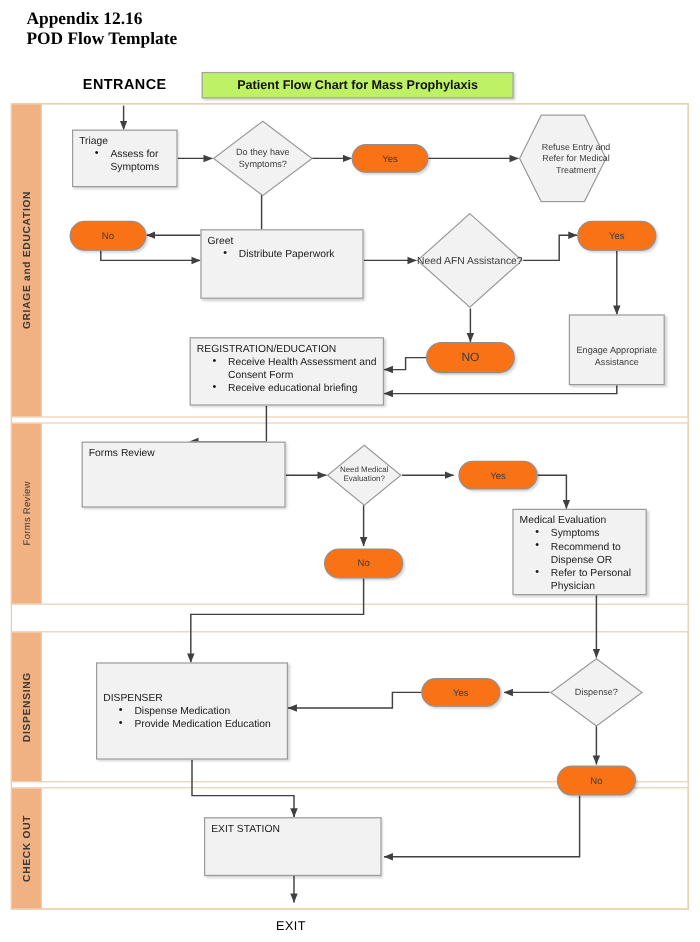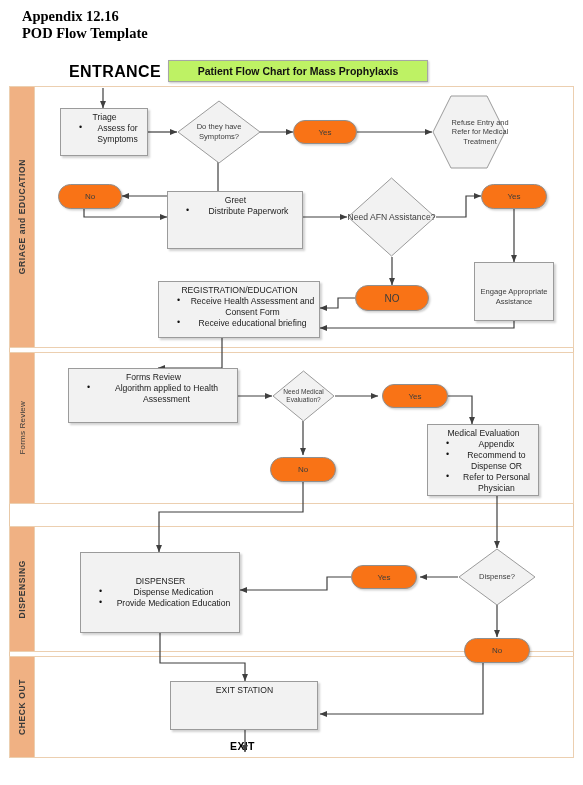--- a/index.html
+++ b/index.html
@@ -10,25 +10,25 @@
   }
   
   #doc-title{
     position:absolute;left:22px;top:8px;
     font-family:"Liberation Serif", serif;
     font-weight:bold;font-size:14.5px;line-height:17px;
     color:#000;white-space:pre;
   }
   #entrance-label{
     position:absolute;left:69px;top:63px;
-    font-weight:bold;font-size:16px;letter-spacing:.4px;color:#000;
+    font-weight:bold;font-size:12px;letter-spacing:.4px;color:#000;
   }
   #exit-label{
-    position:absolute;left:230px;top:740px;
-    font-weight:bold;font-size:10.5px;letter-spacing:.4px;color:#000;
+    position:absolute;left:230px;top:766px;
+    font-weight:normal;font-size:10.5px;letter-spacing:.4px;color:#000;
   }
   #banner{
     position:absolute;left:168px;top:60px;width:258px;height:20px;
     background:#bef264;border:1px solid #a6a6a6;
     box-shadow:1px 1px 2px rgba(0,0,0,.22);
     display:flex;align-items:center;justify-content:center;
     font-weight:bold;font-size:10.5px;color:#111;
   }
   
   #chart-frame{
@@ -43,21 +43,21 @@
     background:#f0b183;border-right:1px solid #eccfb0;
     display:flex;align-items:center;justify-content:center;overflow:hidden;
   }
   .lane-hdr span{
     writing-mode:vertical-rl;transform:rotate(180deg);
     font-size:8.5px;font-weight:bold;letter-spacing:.6px;
     color:#3a3a3a;white-space:nowrap;
   }
   .lane-hdr.thin span{font-weight:normal;font-size:8px;letter-spacing:.2px;}
   
-  .node{position:absolute;box-sizing:border-box;text-align:center;}
+  .node{position:absolute;box-sizing:border-box;}
   .proc{
     background:#f2f2f2;border:1px solid #9b9b9b;
     box-shadow:1.5px 1.5px 2px rgba(0,0,0,.18);
   }
   .proc .title{display:block;font-size:8.6px;line-height:11px;}
   .proc ul{margin:0;padding:0 0 0 13px;list-style:none;}
   .proc li{position:relative;font-size:8.6px;line-height:11px;padding-left:13px;}
   .proc li:before{
     content:"\2022";position:absolute;left:0;top:-1px;font-size:9px;color:#111;
   }
@@ -239,44 +239,41 @@
 <div class="node proc pad" style="left:158px;top:281px;width:162px;height:57px;">
   <span class="title">REGISTRATION/EDUCATION</span>
   <ul>
     <li>Receive Health Assessment and Consent Form</li>
     <li>Receive educational briefing</li>
   </ul>
 </div>
 
 <div class="node proc pad" style="left:68px;top:368px;width:170px;height:55px;">
   <span class="title">Forms Review</span>
-  <ul>
-    <li>Algorithm applied to Health Assessment</li>
-  </ul>
 </div>
 
 <div class="diamond-wrap" style="left:272px;top:370px;width:63px;height:52px;">
   <svg width="63" height="52">
     <polygon points="31.5,1 62,26 31.5,51 1,26" fill="#f2f2f2" stroke="#9b9b9b" stroke-width="1"></polygon>
   </svg>
   <div class="diamond-txt" style="font-size:6.6px;line-height:8px;">Need Medical Evaluation?</div>
 </div>
 
 <div class="node pill" style="left:382px;top:384px;width:66px;height:24px;">
   <span>Yes</span>
 </div>
 
 <div class="node pill" style="left:270px;top:457px;width:66px;height:25px;">
   <span>No</span>
 </div>
 
 <div class="node proc pad" style="left:427px;top:424px;width:112px;height:72px;">
   <span class="title">Medical Evaluation</span>
   <ul>
-    <li>Appendix</li>
+    <li>Symptoms</li>
     <li> Recommend to Dispense OR</li>
     <li>Refer to Personal Physician</li>
   </ul>
 </div>
 
 <div class="node proc" style="left:80px;top:552px;width:160px;height:81px;padding:0 4px 0 5px;display:flex;flex-direction:column;justify-content:center;">
   <span class="title">DISPENSER</span>
   <ul>
     <li>Dispense Medication</li>
     <li>Provide Medication Education</li>

